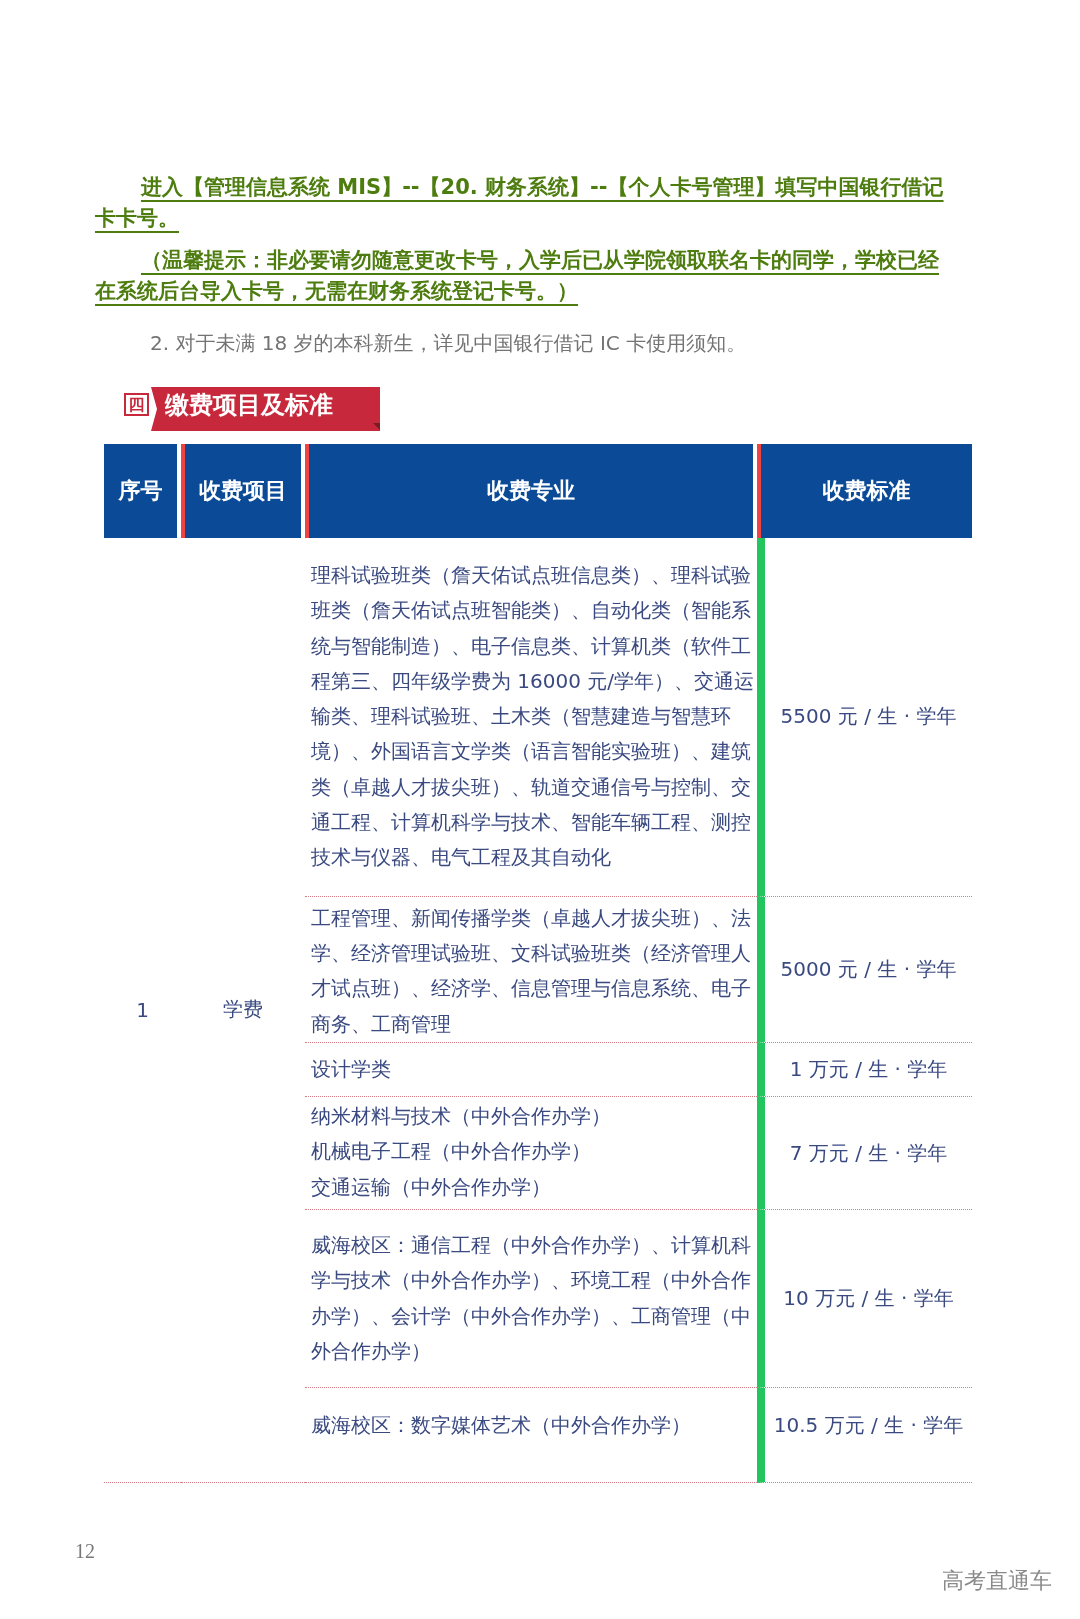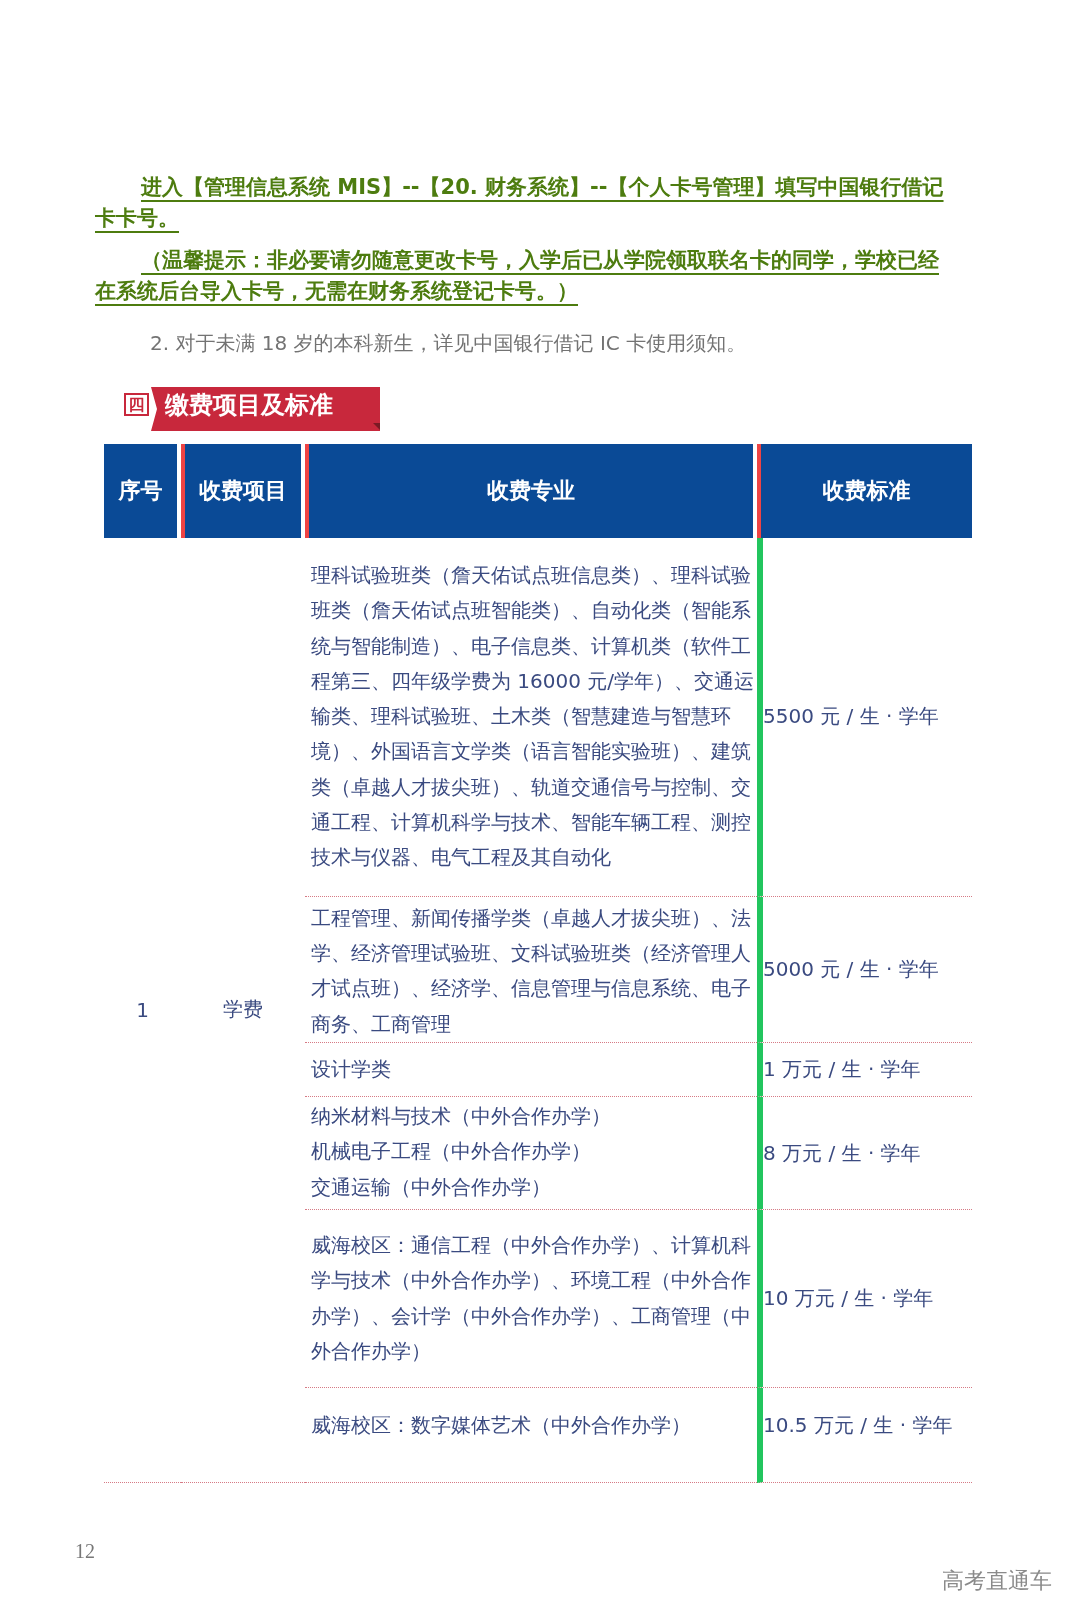--- a/index.html
+++ b/index.html
@@ -22,21 +22,21 @@
   .sec-fold { position: absolute; left: 249px; top: 36px; width: 0; height: 0;
               border-top: 7px solid #7a1a24; border-left: 7px solid transparent; }
   table { position: absolute; left: 104px; top: 444px; width: 868px; border-collapse: separate;
           border-spacing: 0; table-layout: fixed; }
   th { background: #0a4a96; color: #ffffff; font-size: 22px; font-weight: bold; height: 94px;
        padding: 0; border-left: 4px solid #ef4444; border-right: 4px solid #fff; }
   th:first-child { border-left: none; }
   th:last-child { border-right: none; }
   td { font-size: 20px; color: #3a4a80; vertical-align: middle; padding: 0; }
   td.major { line-height: 35.3px; padding: 14px 2px 14px 6px; border-bottom: 1px dotted #d67a85; text-align: left; margin-left: 14px; }
-  td.fee { border-bottom: 1px dotted #d67a85; border-left: 6px solid #22c55e; white-space: nowrap; }
+  td.fee { text-align: center; border-bottom: 1px dotted #d67a85; border-left: 8px solid #22c55e; white-space: nowrap; }
   td.idx, td.item { text-align: center; border-bottom: 1px dotted #d67a85; }
   .page-num { position: absolute; left: 75px; top: 1540px; font-family: "Liberation Serif", serif; font-size: 20px; color: #777; }
   .watermark { position: absolute; left: 942px; top: 1566px; font-size: 22px; color: #8a8a8a; }
 </style>
 </head>
 <body>
 
 <div class="notice" id="notice1">
   <p><span class="u">进入【管理信息系统 MIS】--【20. 财务系统】--【个人卡号管理】填写中国银行借记卡卡号。</span></p>
 </div>
@@ -81,21 +81,21 @@
     <tr>
       <td class="major" style="padding-top:9px;padding-bottom:9px;">设计学类</td>
       <td class="fee">1 万元 / 生 · 学年</td>
     </tr>
     <tr>
       <td class="major" style="padding-top:2px;padding-bottom:4px;">
         <div>纳米材料与技术（中外合作办学）</div>
         <div>机械电子工程（中外合作办学）</div>
         <div>交通运输（中外合作办学）</div>
       </td>
-      <td class="fee">8 万元 / 生 · 学年</td>
+      <td class="fee">7 万元 / 生 · 学年</td>
     </tr>
     <tr>
       <td class="major" style="padding-top:18px;padding-bottom:18px;">威海校区：通信工程（中外合作办学）、计算机科学与技术（中外合作办学）、环境工程（中外合作办学）、会计学（中外合作办学）、工商管理（中外合作办学）</td>
       <td class="fee">10 万元 / 生 · 学年</td>
     </tr>
     <tr>
       <td class="major" style="padding-top:20px;padding-bottom:38px;">威海校区：数字媒体艺术（中外合作办学）</td>
       <td class="fee" style="padding-bottom:18px;">10.5 万元 / 生 · 学年</td>
     </tr>
   </tbody>

